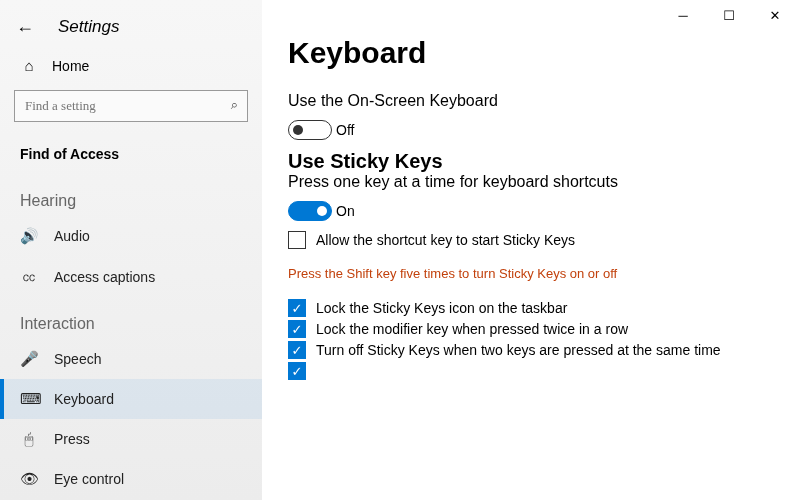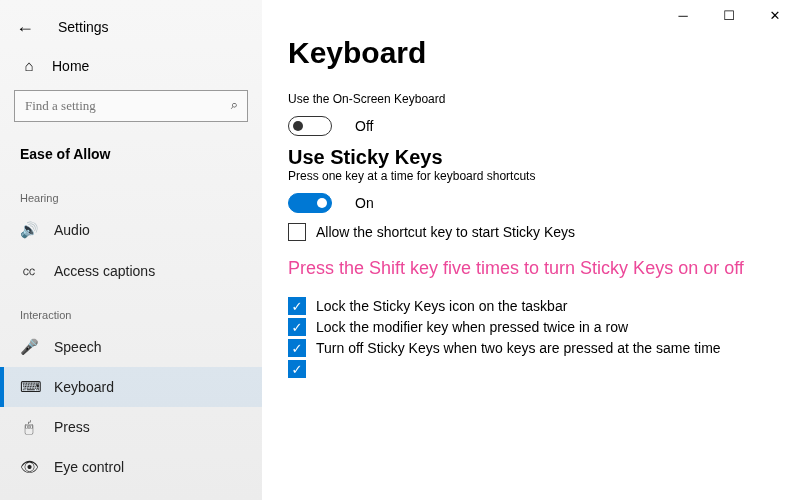--- a/index.html
+++ b/index.html
@@ -2,47 +2,47 @@
 <html><head>
   <meta charset="utf-8">
   <style>
     * { margin: 0; padding: 0; box-sizing: border-box; font-family: "Segoe UI", Arial, sans-serif; }
     body { width: 798px; height: 500px; background: #fff; display: flex; overflow: hidden; }
     .sidebar { width: 262px; background: linear-gradient(to bottom, #f7f7f7, #ececec); padding-top: 8px; }
     .titlebar { position: absolute; top: 0; right: 0; display: flex; }
     .titlebtn { width: 46px; height: 30px; display: flex; align-items: center; justify-content: center; font-size: 13px; }
     .header { display: flex; align-items: center; gap: 24px; padding: 8px 16px; }
     .back { font-size: 18px; }
-    .appname { font-size: 14px; }
+    .appname { font-size: 17px; font-style: italic; }
     .homerow { display: flex; align-items: center; gap: 14px; padding: 12px 20px; font-size: 14px; }
     .searchwrap { margin: 4px 14px 12px; position: relative; }
     .search { width: 100%; padding: 7px 32px 7px 10px; border: 1px solid #999; font-size: 13px; background: #fafafa; font-family: Liberation Serif, serif; }
     .searchicon { position: absolute; right: 10px; top: 7px; font-size: 13px; color: #444; }
     .category { padding: 12px 20px; font-size: 14px; font-weight: 600; }
-    .grouplabel { padding: 18px 20px 6px; font-size: 11px; color: #666; }
+    .grouplabel { padding: 18px 20px 6px; font-size: 16px; color: #666; }
     .navitem { display: flex; align-items: center; gap: 16px; padding: 11px 20px; font-size: 14px; color: #222; position: relative; }
     .navitem.selected::before { content: ""; position: absolute; left: 0; top: 0; bottom: 0; width: 4px; background: #0078d4; }
     .navitem.selected { background: rgba(0,120,212,0.08); }
     .navicon { width: 18px; text-align: center; font-size: 15px; }
     .main { flex: 1; padding: 36px 26px 20px 26px; overflow-y: auto; }
     h1 { font-size: 30px; font-weight: 600; margin-bottom: 22px; }
-    .label { font-size: 12px; margin-bottom: 10px; }
-    .togglerow { display: flex; align-items: center; gap: 23px; margin-bottom: 10px; }
+    .label { font-size: 16px; margin-bottom: 10px; }
+    .togglerow { display: flex; align-items: center; gap: 4px; margin-bottom: 10px; }
     .toggle { width: 44px; height: 20px; border: 1px solid #333; border-radius: 10px; position: relative; }
     .toggle .knob { position: absolute; width: 10px; height: 10px; border-radius: 50%; background: #333; top: 4px; left: 4px; }
     .toggle.on { background: #0078d4; border-color: #0078d4; }
     .toggle.on .knob { background: #fff; left: auto; right: 4px; }
     .togglestate { font-size: 14px; }
     .hint { font-size: 13px; color: #6b6b6b; margin-bottom: 22px; line-height: 1.5; max-width: 440px; }
     .hint .winicon { font-size: 11px; }
     h2 { font-size: 20px; font-weight: 600; margin: 6px 0 0; }
     .checkboxrow { display: flex; align-items: center; gap: 10px; margin: 3px 0; font-size: 14px; }
     .cbox { width: 18px; height: 18px; border: 1px solid #333; display: inline-flex; align-items: center; justify-content: center; font-size: 13px; color: #fff; }
     .cbox.checked { background: #0078d4; border-color: #0078d4; }
-    .subhint { font-size: 18px; color: #ec4899; margin: 17px 0 18px; }
+    .subhint { font-size: 13px; color: #c2410c; margin: 17px 0 18px; }
   </style>
 </head>
 <body>
 
 <div class="titlebar">
   <div class="titlebtn">─</div>
   <div class="titlebtn">☐</div>
   <div class="titlebtn">✕</div>
 </div>
 
@@ -52,21 +52,21 @@
     <span class="appname">Settings</span>
   </div>
   <div class="homerow">
     <span class="navicon">⌂</span>
     <span>Home</span>
   </div>
   <div class="searchwrap">
     <input class="search" placeholder="Find a setting" style="">
     <span class="searchicon">⌕</span>
   </div>
-  <div class="category">Ease of Allow</div>
+  <div class="category">Find of Access</div>
 
   <div class="grouplabel">Hearing</div>
   <div class="navitem">
     <span class="navicon">🔊</span>
     <span>Audio</span>
   </div>
   <div class="navitem">
     <span class="navicon">㏄</span>
     <span>Access captions</span>
   </div>

